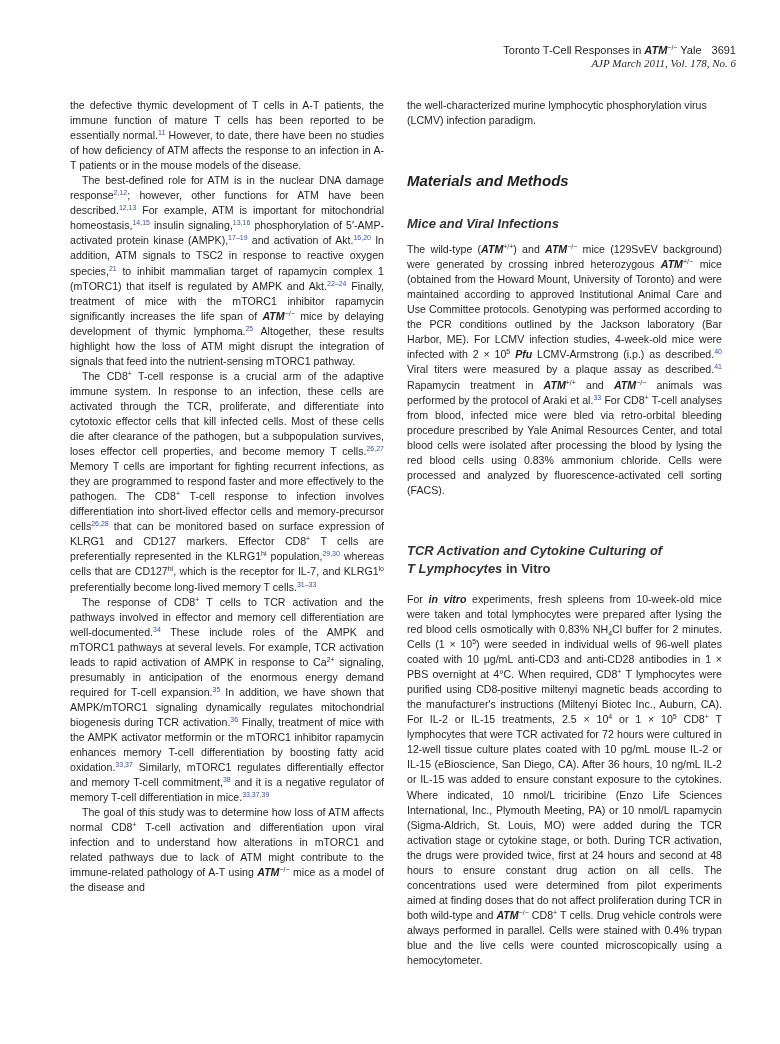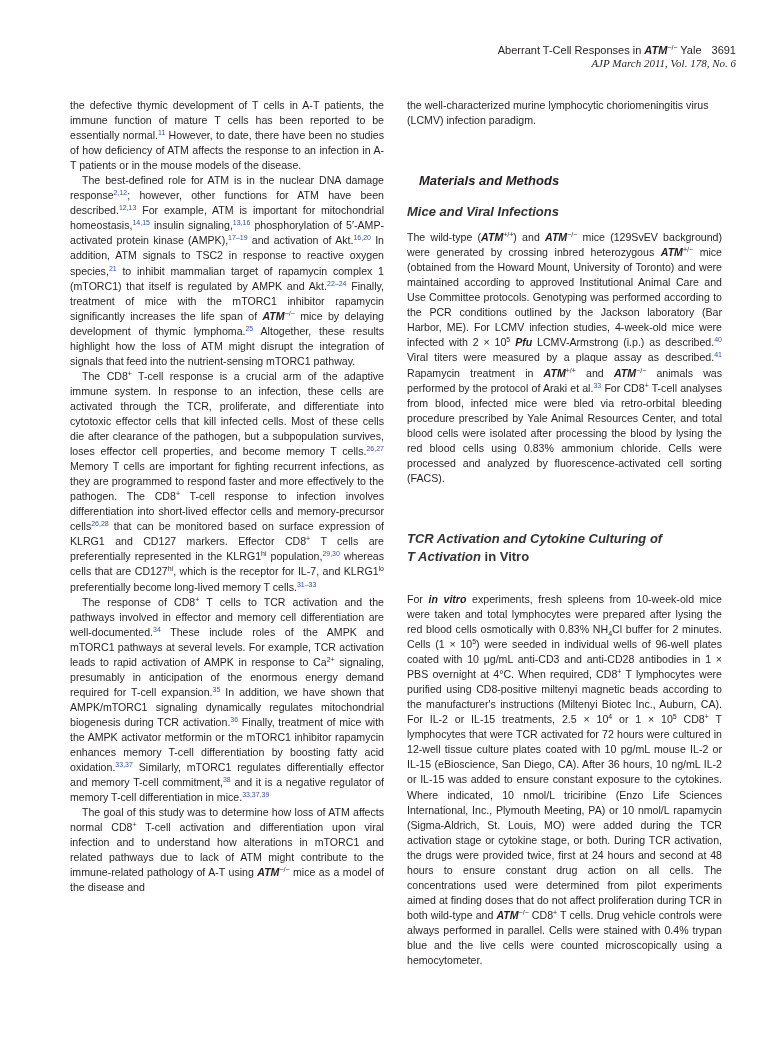--- a/index.html
+++ b/index.html
@@ -10,48 +10,48 @@
   .running-head .pg { margin-left: 10px; }
   .journal-line { font-family: "Liberation Serif", serif; font-style: italic; font-size: 11px; line-height: 13px; }
   .col { position: absolute; top: 98px; width: 314px; font-size: 10.6px; line-height: 15.05px; text-align: justify; }
   .col.left { left: 70px; }
   .col.right { left: 407px; width: 315px; }
   p { margin: 0; }
   p.indent { text-indent: 12px; }
   sup { font-size: 7px; line-height: 0; vertical-align: 4px; }
   sup.ref { color: #3a4fa3; }
   i { font-style: italic; font-weight: bold; }
-  .h-section { font-size: 13px; font-style: italic; margin: 12px; line-height: 18px; }
+  .h-section { font-size: 15px; font-style: italic; margin: 0; line-height: 18px; }
   .h-sub { font-size: 13px; font-style: italic; margin: 0; line-height: 17px; color: #333; }
   .h-sub .up { font-style: normal; }
 </style>
 </head>
 <body>
 
 <div class="header">
-  <div class="running-head"><span>Aberrant T-Cell Responses in </span><i>ATM</i><sup>−/−</sup><span> Yale</span><span class="pg">3691</span></div>
+  <div class="running-head"><span>Toronto T-Cell Responses in </span><i>ATM</i><sup>−/−</sup><span> Yale</span><span class="pg">3691</span></div>
   <div class="journal-line">AJP March 2011, Vol. 178, No. 6</div>
 </div>
 
 <div class="col left">
   <p><span>the defective thymic development of T cells in A-T patients, the immune function of mature T cells has been reported to be essentially normal.</span><sup class="ref">11</sup><span> However, to date, there have been no studies of how deficiency of ATM affects the response to an infection in A-T patients or in the mouse models of the disease.</span></p>
 
   <p class="indent"><span>The best-defined role for ATM is in the nuclear DNA damage response</span><sup class="ref">2,12</sup><span>; however, other functions for ATM have been described.</span><sup class="ref">12,13</sup><span> For example, ATM is important for mitochondrial homeostasis,</span><sup class="ref">14,15</sup><span> insulin signaling,</span><sup class="ref">13,16</sup><span> phosphorylation of 5′-AMP-activated protein kinase (AMPK),</span><sup class="ref">17–19</sup><span> and activation of Akt.</span><sup class="ref">16,20</sup><span> In addition, ATM signals to TSC2 in response to reactive oxygen species,</span><sup class="ref">21</sup><span> to inhibit mammalian target of rapamycin complex 1 (mTORC1) that itself is regulated by AMPK and Akt.</span><sup class="ref">22–24</sup><span> Finally, treatment of mice with the mTORC1 inhibitor rapamycin significantly increases the life span of </span><i>ATM</i><sup>−/−</sup><span> mice by delaying development of thymic lymphoma.</span><sup class="ref">25</sup><span> Altogether, these results highlight how the loss of ATM might disrupt the integration of signals that feed into the nutrient-sensing mTORC1 pathway.</span></p>
 
   <p class="indent"><span>The CD8</span><sup>+</sup><span> T-cell response is a crucial arm of the adaptive immune system. In response to an infection, these cells are activated through the TCR, proliferate, and differentiate into cytotoxic effector cells that kill infected cells. Most of these cells die after clearance of the pathogen, but a subpopulation survives, loses effector cell properties, and become memory T cells.</span><sup class="ref">26,27</sup><span> Memory T cells are important for fighting recurrent infections, as they are programmed to respond faster and more effectively to the pathogen. The CD8</span><sup>+</sup><span> T-cell response to infection involves differentiation into short-lived effector cells and memory-precursor cells</span><sup class="ref">26,28</sup><span> that can be monitored based on surface expression of KLRG1 and CD127 markers. Effector CD8</span><sup>+</sup><span> T cells are preferentially represented in the KLRG1</span><sup>hi</sup><span> population,</span><sup class="ref">29,30</sup><span> whereas cells that are CD127</span><sup>hi</sup><span>, which is the receptor for IL-7, and KLRG1</span><sup>lo</sup><span> preferentially become long-lived memory T cells.</span><sup class="ref">31–33</sup></p>
 
   <p class="indent"><span>The response of CD8</span><sup>+</sup><span> T cells to TCR activation and the pathways involved in effector and memory cell differentiation are well-documented.</span><sup class="ref">34</sup><span> These include roles of the AMPK and mTORC1 pathways at several levels. For example, TCR activation leads to rapid activation of AMPK in response to Ca</span><sup>2+</sup><span> signaling, presumably in anticipation of the enormous energy demand required for T-cell expansion.</span><sup class="ref">35</sup><span> In addition, we have shown that AMPK/mTORC1 signaling dynamically regulates mitochondrial biogenesis during TCR activation.</span><sup class="ref">36</sup><span> Finally, treatment of mice with the AMPK activator metformin or the mTORC1 inhibitor rapamycin enhances memory T-cell differentiation by boosting fatty acid oxidation.</span><sup class="ref">33,37</sup><span> Similarly, mTORC1 regulates differentially effector and memory T-cell commitment,</span><sup class="ref">38</sup><span> and it is a negative regulator of memory T-cell differentiation in mice.</span><sup class="ref">33,37,39</sup></p>
 
   <p class="indent"><span>The goal of this study was to determine how loss of ATM affects normal CD8</span><sup>+</sup><span> T-cell activation and differentiation upon viral infection and to understand how alterations in mTORC1 and related pathways due to lack of ATM might contribute to the immune-related pathology of A-T using </span><i>ATM</i><sup>−/−</sup><span> mice as a model of the disease and</span></p>
 </div>
 
 <div class="col right">
-  <p style="text-align:left;">the well-characterized murine lymphocytic choriomeningitis virus (LCMV) infection paradigm.</p>
+  <p style="text-align:left;">the well-characterized murine lymphocytic phosphorylation virus (LCMV) infection paradigm.</p>
 
   <h2 class="h-section" style="margin-top:44px;">Materials and Methods</h2>
-  <h3 class="h-sub" style="margin-top:13px; margin-bottom:10px;">Mice and Viral Infections</h3>
+  <h3 class="h-sub" style="margin-top:25px; margin-bottom:10px;">Mice and Viral Infections</h3>
 
   <p><span>The wild-type (</span><i>ATM</i><sup>+/+</sup><span>) and </span><i>ATM</i><sup>−/−</sup><span> mice (129SvEV background) were generated by crossing inbred heterozygous </span><i>ATM</i><sup>+/−</sup><span> mice (obtained from the Howard Mount, University of Toronto) and were maintained according to approved Institutional Animal Care and Use Committee protocols. Genotyping was performed according to the PCR conditions outlined by the Jackson laboratory (Bar Harbor, ME). For LCMV infection studies, 4-week-old mice were infected with 2 × 10</span><sup>5</sup><span> </span><i>Pfu</i><span> LCMV-Armstrong (i.p.) as described.</span><sup class="ref">40</sup><span> Viral titers were measured by a plaque assay as described.</span><sup class="ref">41</sup><span> Rapamycin treatment in </span><i>ATM</i><sup>+/+</sup><span> and </span><i>ATM</i><sup>−/−</sup><span> animals was performed by the protocol of Araki et al.</span><sup class="ref">33</sup><span> For CD8</span><sup>+</sup><span> T-cell analyses from blood, infected mice were bled via retro-orbital bleeding procedure prescribed by Yale Animal Resources Center, and total blood cells were isolated after processing the blood by lysing the red blood cells using 0.83% ammonium chloride. Cells were processed and analyzed by fluorescence-activated cell sorting (FACS).</span></p>
 
-  <h3 class="h-sub" style="margin-top:44px; margin-bottom:26px; line-height:18px;"><span>TCR Activation and Cytokine Culturing of</span><br><span>T Activation</span><span class="up"> in Vitro</span></h3>
+  <h3 class="h-sub" style="margin-top:44px; margin-bottom:14px; line-height:18px;"><span>TCR Activation and Cytokine Culturing of</span><br><span>T Lymphocytes</span><span class="up"> in Vitro</span></h3>
 
   <p><span>For </span><i>in vitro</i><span> experiments, fresh spleens from 10-week-old mice were taken and total lymphocytes were prepared after lysing the red blood cells osmotically with 0.83% NH</span><sub style="font-size:7px;line-height:0;">4</sub><span>Cl buffer for 2 minutes. Cells (1 × 10</span><sup>5</sup><span>) were seeded in individual wells of 96-well plates coated with 10 μg/mL anti-CD3 and anti-CD28 antibodies in 1 × PBS overnight at 4°C. When required, CD8</span><sup>+</sup><span> T lymphocytes were purified using CD8-positive miltenyi magnetic beads according to the manufacturer's instructions (Miltenyi Biotec Inc., Auburn, CA). For IL-2 or IL-15 treatments, 2.5 × 10</span><sup>4</sup><span> or 1 × 10</span><sup>5</sup><span> CD8</span><sup>+</sup><span> T lymphocytes that were TCR activated for 72 hours were cultured in 12-well tissue culture plates coated with 10 pg/mL mouse IL-2 or IL-15 (eBioscience, San Diego, CA). After 36 hours, 10 ng/mL IL-2 or IL-15 was added to ensure constant exposure to the cytokines. Where indicated, 10 nmol/L triciribine (Enzo Life Sciences International, Inc., Plymouth Meeting, PA) or 10 nmol/L rapamycin (Sigma-Aldrich, St. Louis, MO) were added during the TCR activation stage or cytokine stage, or both. During TCR activation, the drugs were provided twice, first at 24 hours and second at 48 hours to ensure constant drug action on all cells. The concentrations used were determined from pilot experiments aimed at finding doses that do not affect proliferation during TCR in both wild-type and </span><i>ATM</i><sup>−/−</sup><span> CD8</span><sup>+</sup><span> T cells. Drug vehicle controls were always performed in parallel. Cells were stained with 0.4% trypan blue and the live cells were counted microscopically using a hemocytometer.</span></p>
 </div>
 
 </body></html>

